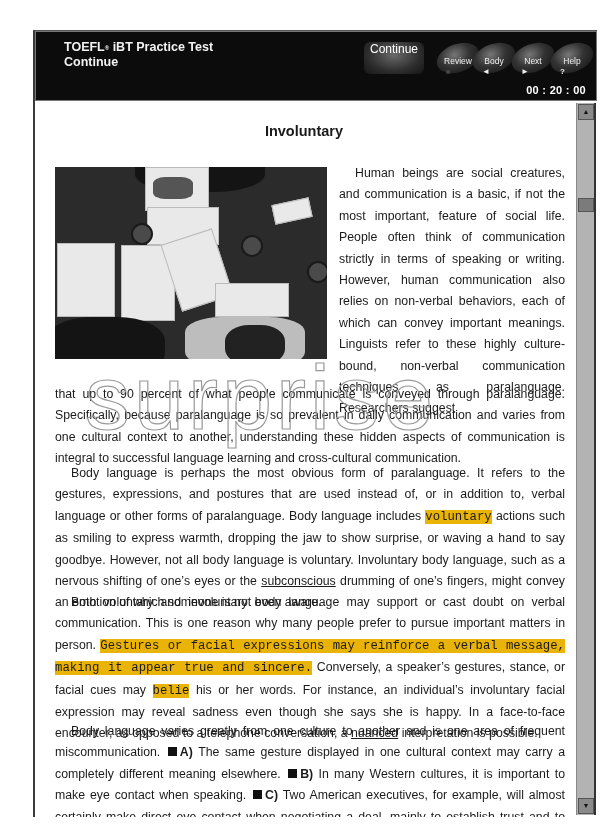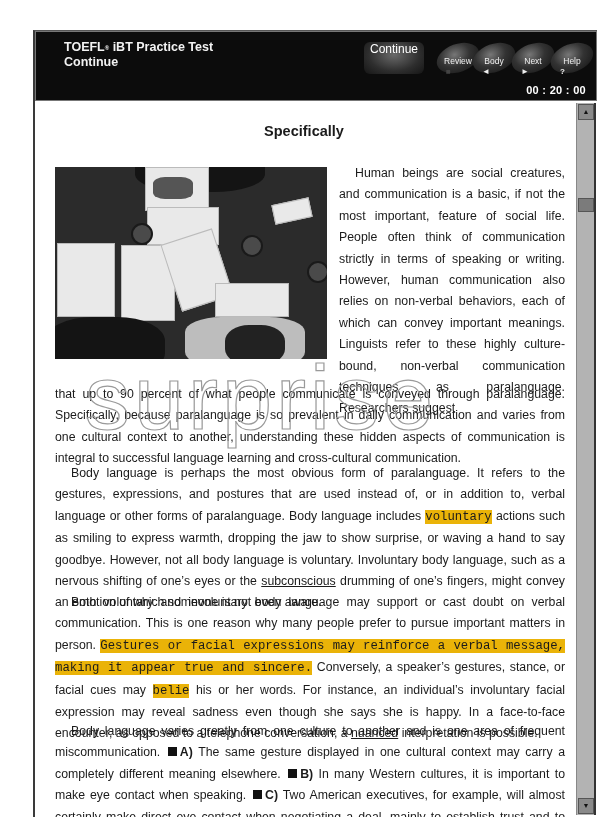--- a/index.html
+++ b/index.html
@@ -115,21 +115,21 @@
     <div class="nav-btn" style="left:514px">
       <span class="pill"></span>
       <span class="lbl">Help</span>
       <span class="glyph" style="font-weight:bold">?</span>
     </div>
 
     <div class="timer">00 : 20 : 00</div>
   </div>
 
   <div class="content">
-    <div class="passage-title">Specifically</div>
+    <div class="passage-title">Involuntary</div>
 
     <div class="photo" title="Overhead photo of an interview across a table with resumes and documents">
       <div class="dark" style="left:80px;top:-20px;width:130px;height:45px;"></div>
       <div class="paper" style="left:90px;top:0;width:62px;height:42px;"></div>
       <div class="arm" style="left:98px;top:10px;width:40px;height:22px;background:#555"></div>
       <div class="paper" style="left:92px;top:40px;width:70px;height:36px;"></div>
       <div class="paper" style="left:2px;top:76px;width:56px;height:72px;"></div>
       <div class="paper" style="left:66px;top:78px;width:52px;height:74px;"></div>
       <div class="paper" style="left:115px;top:68px;width:52px;height:68px;transform:rotate(-18deg);"></div>
       <div class="paper" style="left:160px;top:116px;width:72px;height:32px;"></div>

